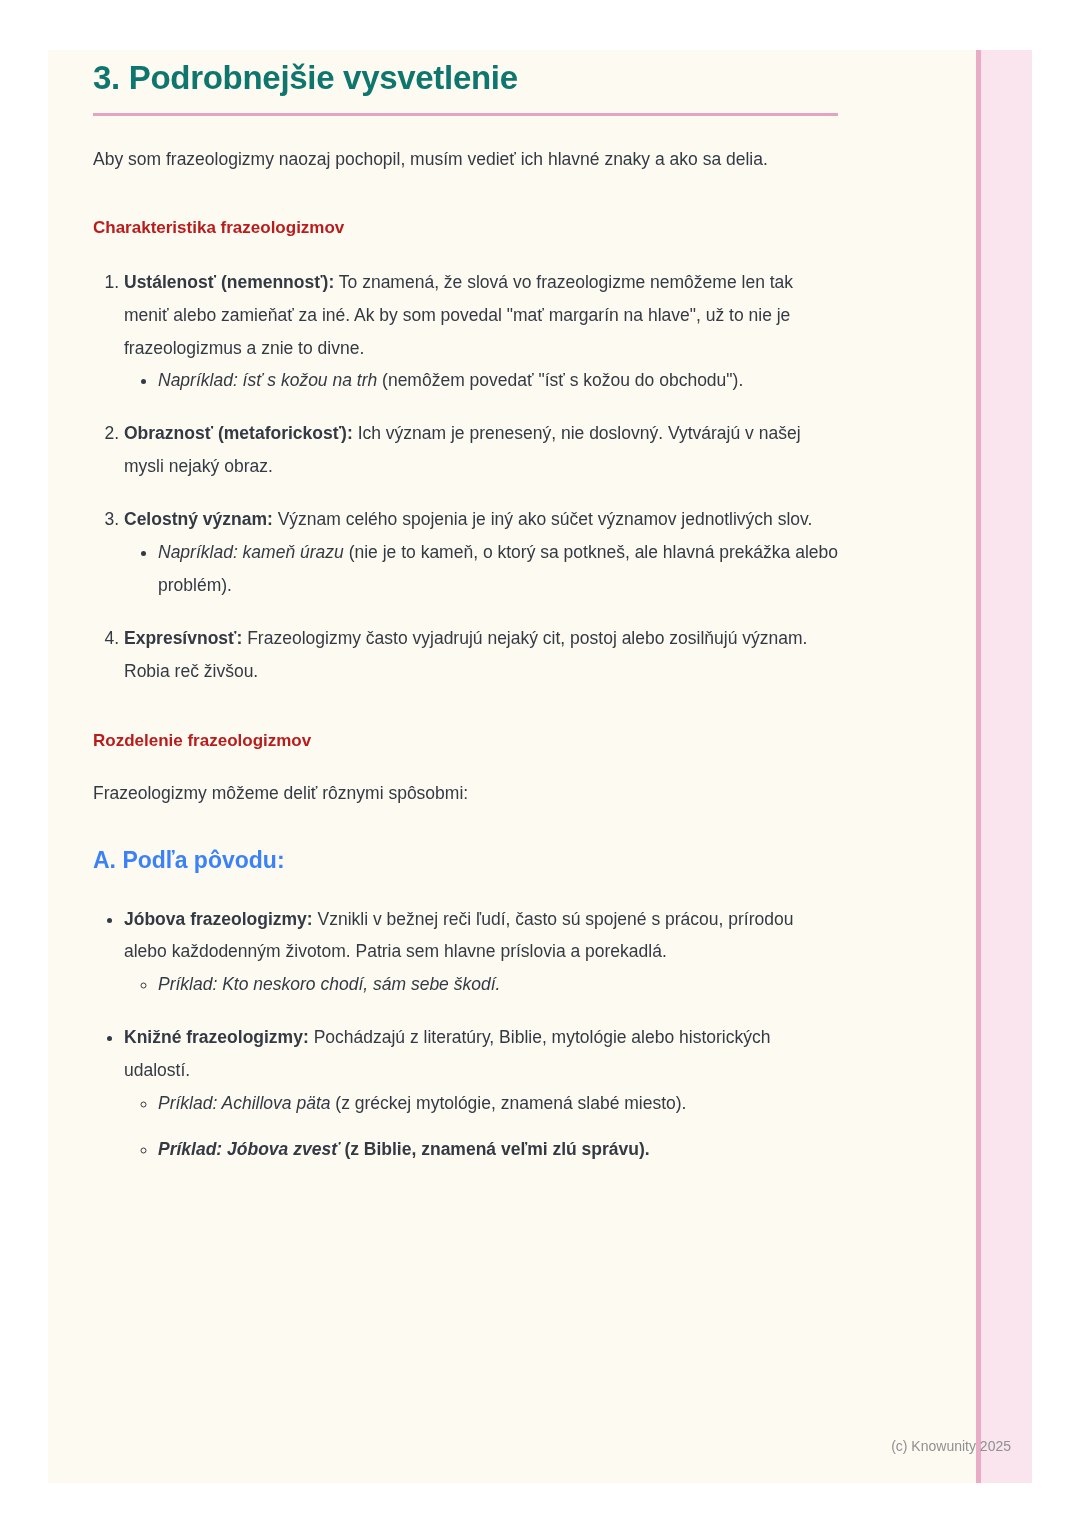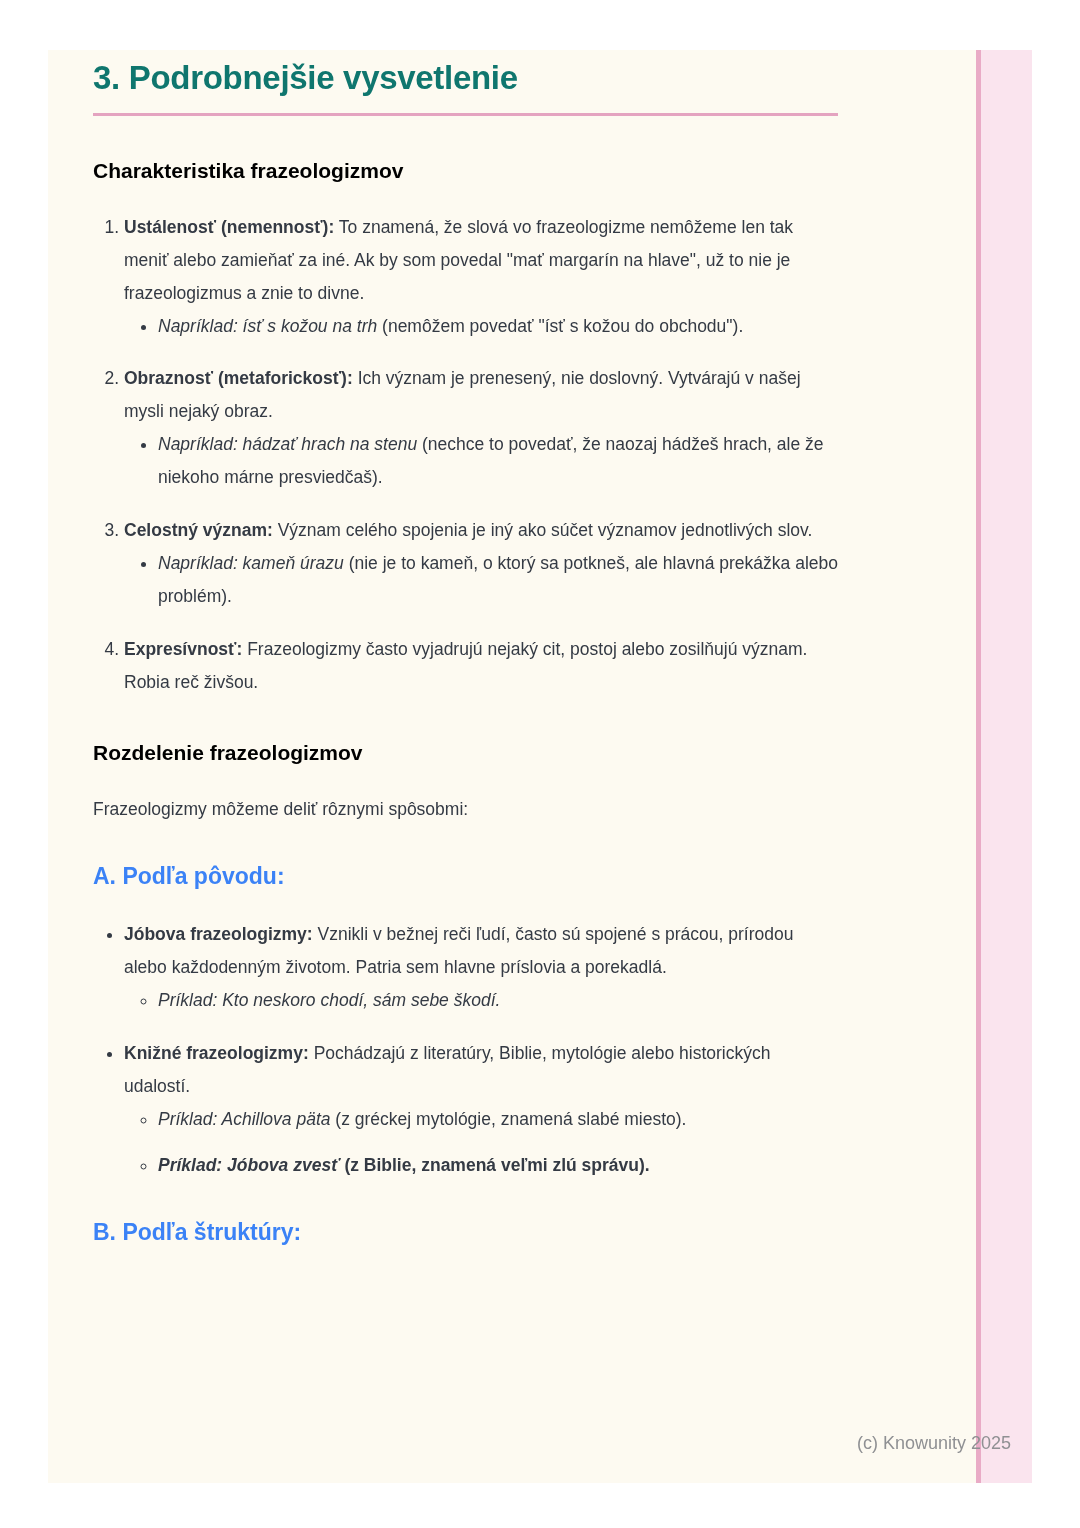--- a/index.html
+++ b/index.html
@@ -52,24 +52,24 @@
     border: none;
     height: 3px;
     background: #e4a3c0;
     margin: 15px 0 0 0;
   }
   p.intro {
     margin: 27px 0 0 0;
   }
   h2.section-heading {
     margin: 42px 0 0 0;
-    font-size: 21px;
+    font-size: 17px;
     line-height: 1.25;
     font-weight: 700;
-    color: #000000;
+    color: #b91c1c;
   }
   h3.sub-heading {
     margin: 36px 0 0 0;
     font-size: 23px;
     line-height: 1.3;
     font-weight: 700;
     color: #3b82f6;
   }
   ol.main-list {
     margin: 27px 0 0 0;
@@ -110,55 +110,53 @@
   .example-lead {
     font-style: italic;
   }
   p.division-intro {
     margin: 26px 0 12px 0;
   }
   .page-footer {
     position: absolute;
     right: 21px;
     bottom: 28px;
-    font-size: 18px;
+    font-size: 14px;
     line-height: 1.2;
     color: #8f9093;
     z-index: 2;
   }
 </style>
 </head>
 <body>
 
 <div class="page">
 
   <div class="edge-stripe"></div>
 
   <div class="content">
 
     <h1 class="doc-title">3. Podrobnejšie vysvetlenie</h1>
     <hr class="title-rule">
 
+    <p class="intro">Aby som frazeologizmy naozaj pochopil, musím vedieť ich hlavné znaky a ako sa delia.</p>
 
     <h2 class="section-heading">Charakteristika frazeologizmov</h2>
 
     <ol class="main-list">
       <li>
         <span class="term">Ustálenosť (nemennosť):</span>
         <span>To znamená, že slová vo frazeologizme nemôžeme len tak meniť alebo zamieňať za iné. Ak by som povedal "mať margarín na hlave", už to nie je frazeologizmus a znie to divne.</span>
         <ul class="examples">
           <li><span class="example-lead">Napríklad: ísť s kožou na trh</span><span> (nemôžem povedať "ísť s kožou do obchodu").</span></li>
         </ul>
       </li>
       <li>
         <span class="term">Obraznosť (metaforickosť):</span>
         <span>Ich význam je prenesený, nie doslovný. Vytvárajú v našej mysli nejaký obraz.</span>
-        <ul class="examples">
-          <li><span class="example-lead">Napríklad: hádzať hrach na stenu</span><span> (nechce to povedať, že naozaj hádžeš hrach, ale že niekoho márne presviedčaš).</span></li>
-        </ul>
       </li>
       <li>
         <span class="term">Celostný význam:</span>
         <span>Význam celého spojenia je iný ako súčet významov jednotlivých slov.</span>
         <ul class="examples">
           <li><span class="example-lead">Napríklad: kameň úrazu</span><span> (nie je to kameň, o ktorý sa potkneš, ale hlavná prekážka alebo problém).</span></li>
         </ul>
       </li>
       <li>
         <span class="term">Expresívnosť:</span>
@@ -183,19 +181,18 @@
       <li>
         <span class="term">Knižné frazeologizmy:</span>
         <span>Pochádzajú z literatúry, Biblie, mytológie alebo historických udalostí.</span>
         <ul class="examples circle">
           <li><span class="example-lead">Príklad: Achillova päta</span><span> (z gréckej mytológie, znamená slabé miesto).</span></li>
           <li><span class="example-lead">Príklad: Jóbova zvesť</span><span> (z Biblie, znamená veľmi zlú správu).</span></li>
         </ul>
       </li>
     </ul>
 
-    <h3 class="sub-heading">B. Podľa štruktúry:</h3>
 
   </div>
 
   <div class="page-footer">(c) Knowunity 2025</div>
 
 </div>
 
 </body></html>

